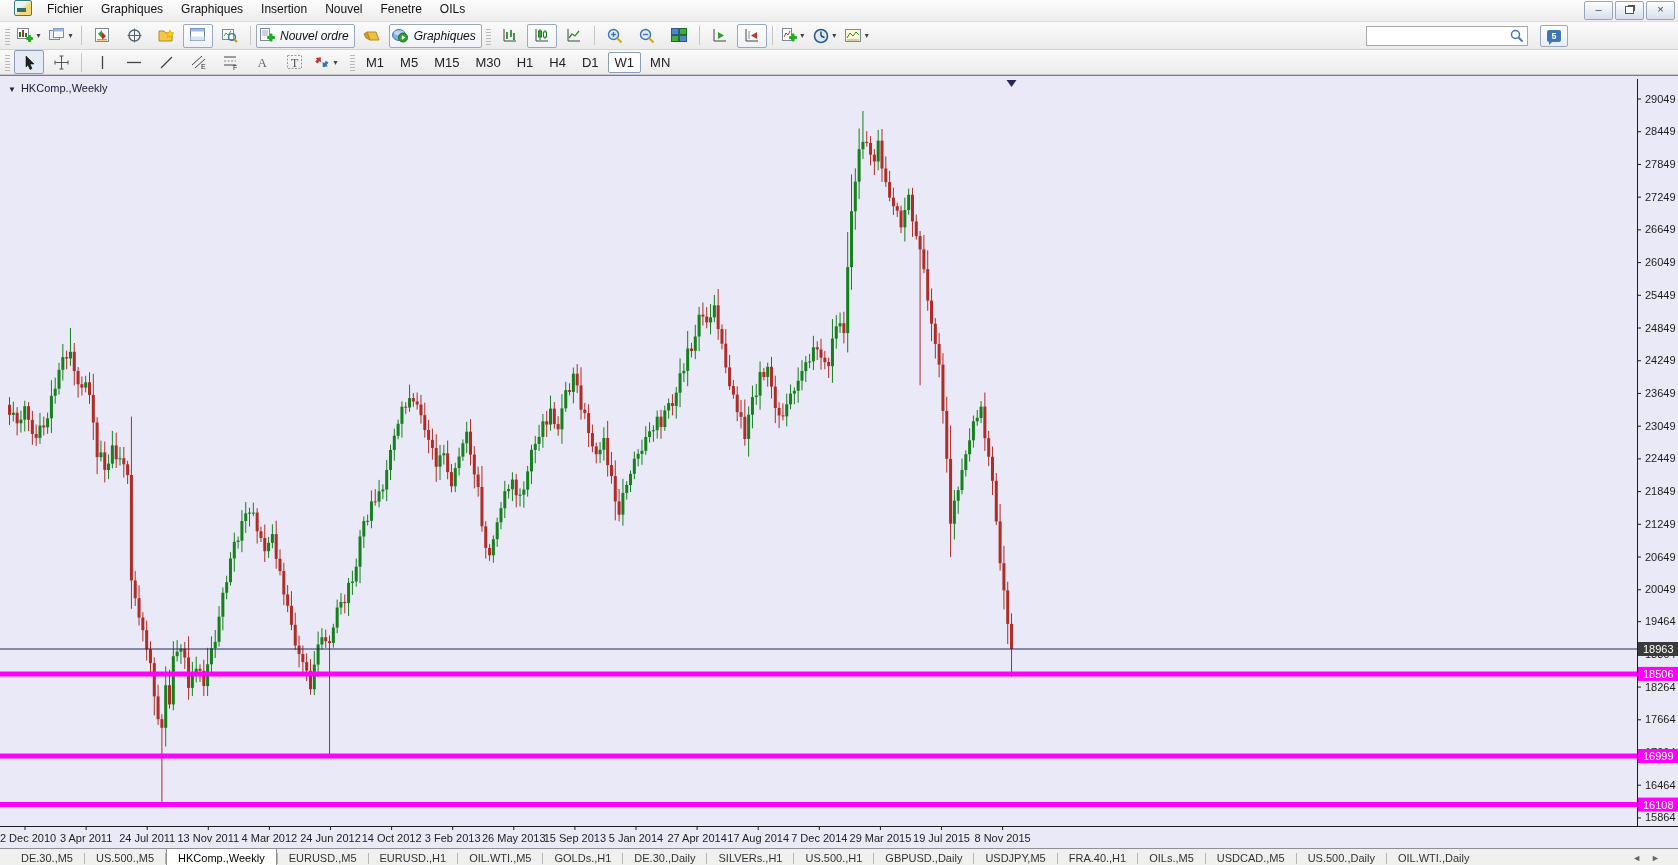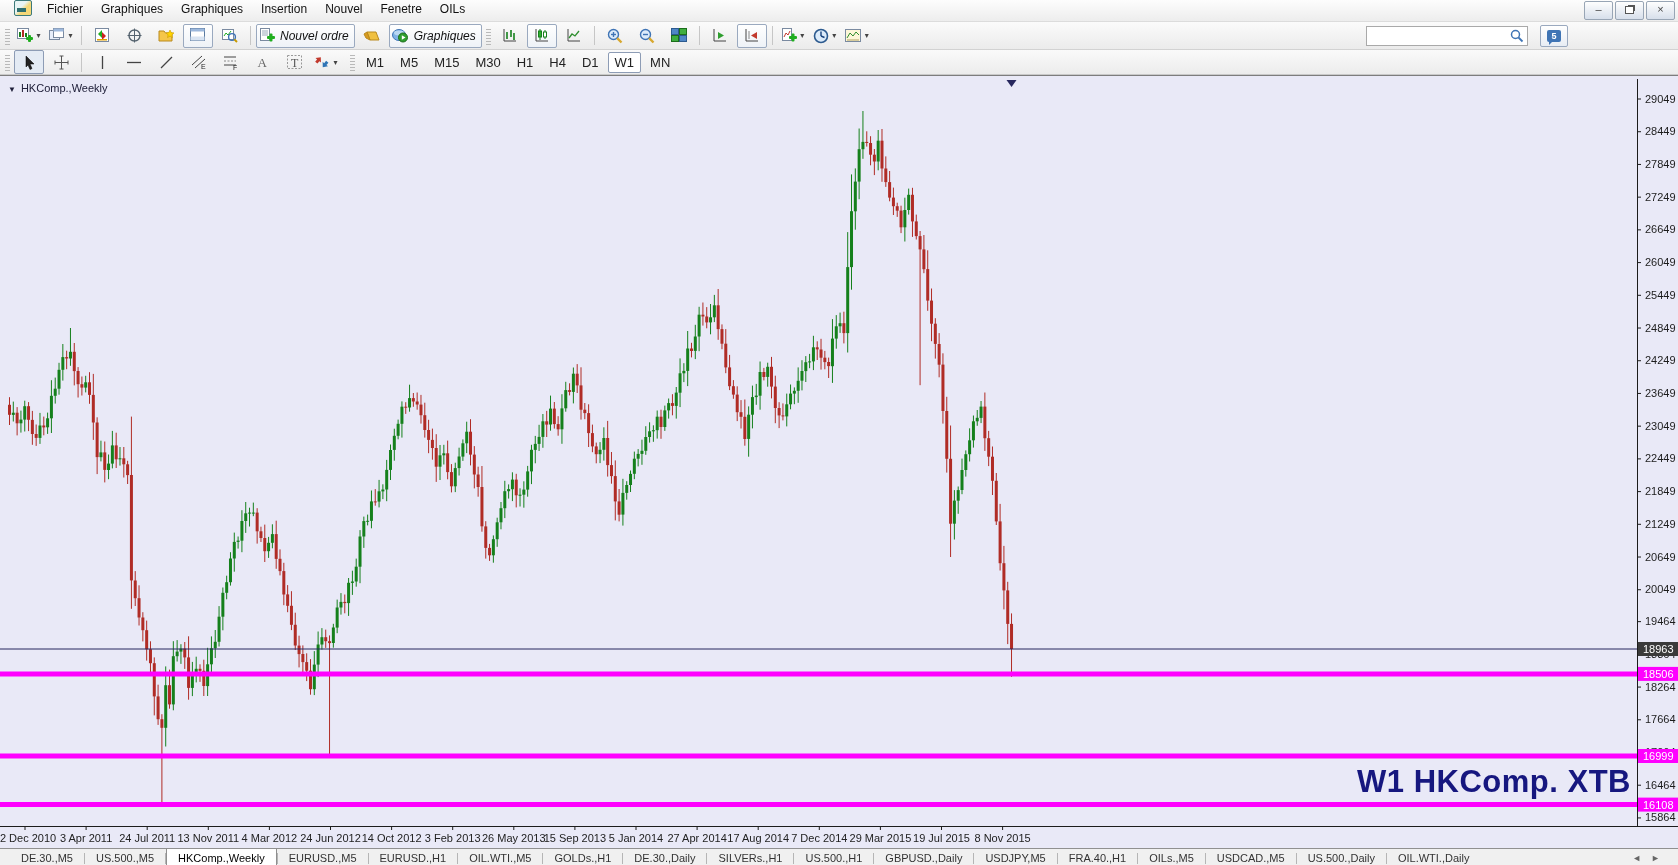--- a/index.html
+++ b/index.html
@@ -1008,21 +1008,20 @@
           <line x1="880.4" y1="750" x2="880.4" y2="754" stroke="#1c1c1c"></line>
           <text x="880.4" y="766" font-size="11" fill="#222" text-anchor="middle" font-family="Liberation Sans, sans-serif">29 Mar 2015</text>
           <line x1="941.5" y1="750" x2="941.5" y2="754" stroke="#1c1c1c"></line>
           <text x="941.5" y="766" font-size="11" fill="#222" text-anchor="middle" font-family="Liberation Sans, sans-serif">19 Jul 2015</text>
           <line x1="1002.6" y1="750" x2="1002.6" y2="754" stroke="#1c1c1c"></line>
           <text x="1002.6" y="766" font-size="11" fill="#222" text-anchor="middle" font-family="Liberation Sans, sans-serif">8 Nov 2015</text>
         </g>
         <polygon points="1006.53,4 1016.53,4 1011.53,11" fill="#27275e"></polygon>
       </svg>
     <div id="chart-title"><span class="tri">▼</span><span>HKComp.,Weekly</span></div>
-    <div id="watermark">W1 HKComp. XTB</div>
   </div>
 
   <div id="tabstrip">
     <span id="tabsholder" style="display:flex;align-items:stretch;">
         <span class="tab">DE.30.,M5</span>
         <span class="tabsep"></span>
         <span class="tab">US.500.,M5</span>
         <span class="tabsep"></span>
         <span class="tab active">HKComp.,Weekly</span>
         <span class="tabsep"></span>

